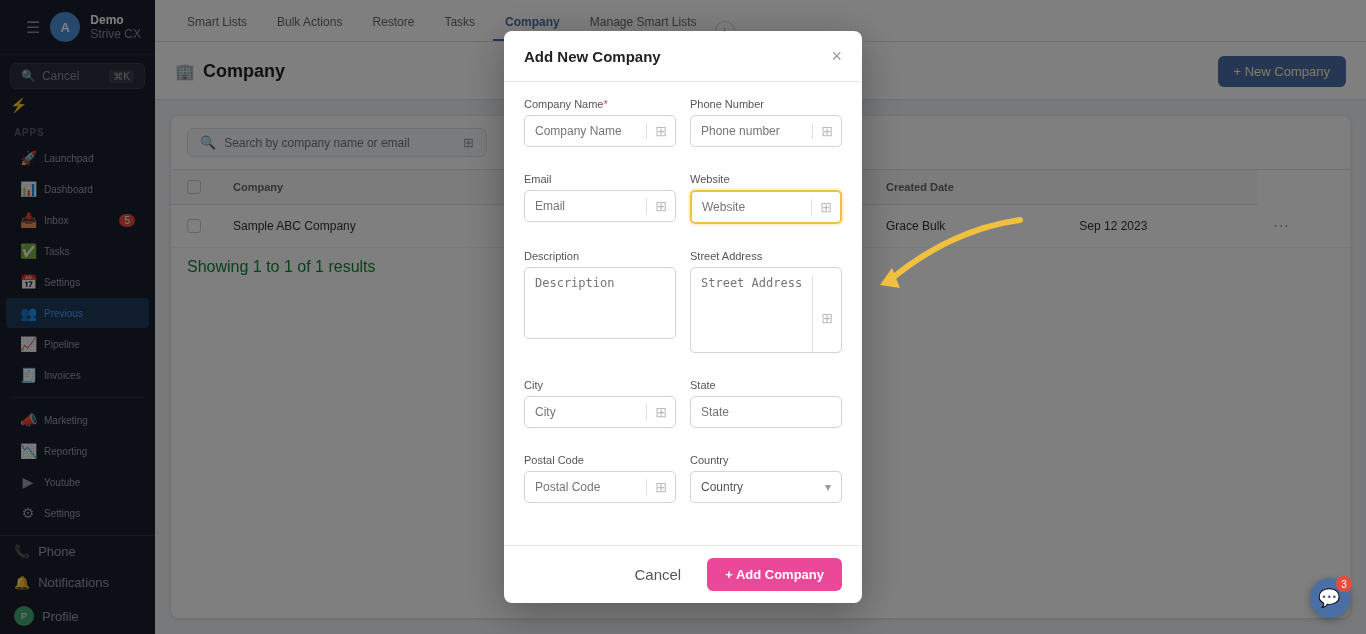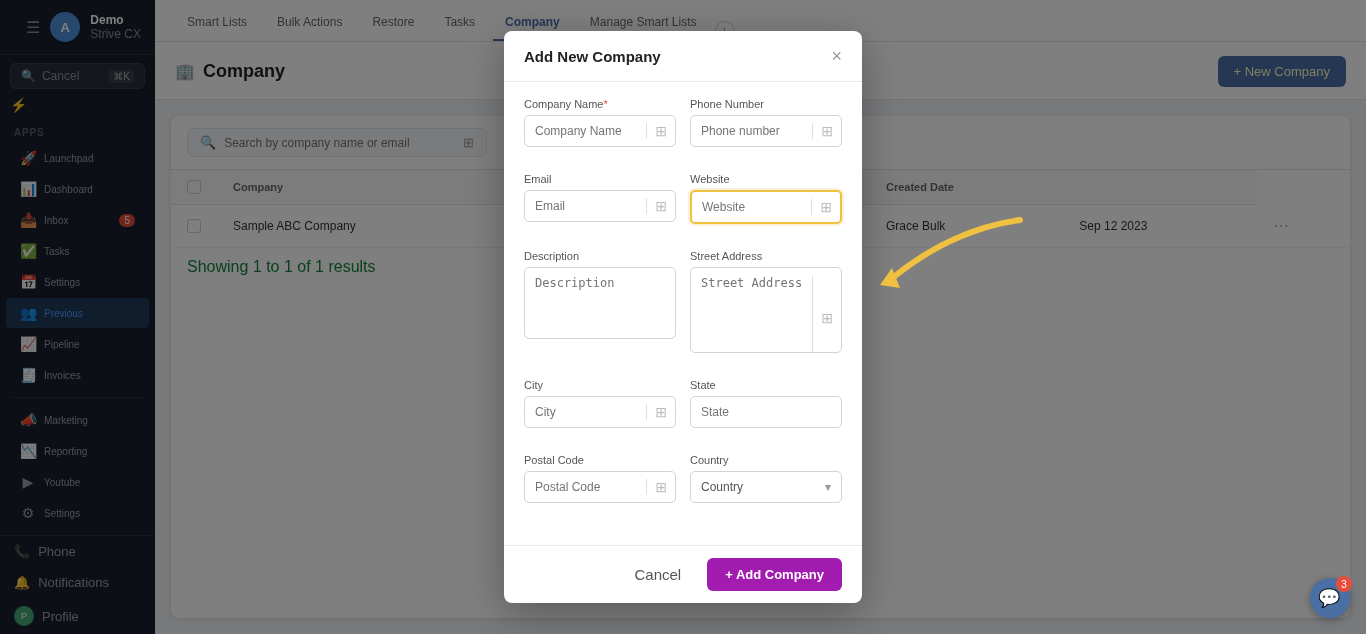--- a/index.html
+++ b/index.html
@@ -85,21 +85,21 @@
     .form-input-wrap { position: relative; display: flex; align-items: center; border: 1px solid #d0d3da; border-radius: 5px; overflow: hidden; background: #fff; }
     .form-input-wrap.highlighted { border: 2px solid #f0c040; box-shadow: 0 0 0 2px rgba(240,192,64,0.2); }
     .form-input-wrap input, .form-input-wrap textarea { border: none; outline: none; padding: 8px 10px; font-size: 12px; color: #555; width: 100%; background: transparent; resize: none; }
     .form-input-wrap textarea { height: 70px; }
     .form-input-icon { padding: 0 8px; color: #bbb; font-size: 14px; border-left: 1px solid #e0e0e0; height: 100%; display: flex; align-items: center; cursor: pointer; }
     .form-select-wrap { position: relative; border: 1px solid #d0d3da; border-radius: 5px; overflow: hidden; background: #fff; }
     .form-select-wrap select { border: none; outline: none; padding: 8px 10px; font-size: 12px; color: #555; width: 100%; background: transparent; appearance: none; cursor: pointer; }
     .select-arrow { position: absolute; right: 10px; top: 50%; transform: translateY(-50%); color: #999; pointer-events: none; font-size: 12px; }
     .modal-footer { padding: 12px 20px; display: flex; align-items: center; justify-content: flex-end; gap: 10px; border-top: 1px solid #e8e8e8; }
     .cancel-btn { background: transparent; border: none; color: #555; font-size: 15px; cursor: pointer; padding: 8px 16px; }
-    .add-btn { background: #a21caf; color: white; border: none; border-radius: 6px; padding: 9px 18px; font-size: 13px; cursor: pointer; display: flex; align-items: center; gap: 6px; font-weight: 600; }
+    .add-btn { background: #ec4899; color: white; border: none; border-radius: 6px; padding: 9px 18px; font-size: 13px; cursor: pointer; display: flex; align-items: center; gap: 6px; font-weight: 600; }
 
     
     .arrow-annotation { position: absolute; top: 210px; left: 870px; pointer-events: none; z-index: 200; }
     .arrow-svg { width: 160px; height: 90px; }
 
     
     .chat-bubble { position: fixed; bottom: 16px; right: 16px; width: 40px; height: 40px; background: #4a6fa5; border-radius: 50%; display: flex; align-items: center; justify-content: center; color: white; font-size: 18px; cursor: pointer; box-shadow: 0 2px 8px rgba(0,0,0,0.3); z-index: 300; }
     .chat-badge { position: absolute; top: -2px; right: -2px; background: #e74c3c; color: white; border-radius: 50%; width: 16px; height: 16px; font-size: 10px; display: flex; align-items: center; justify-content: center; }
   </style>
 </head>

